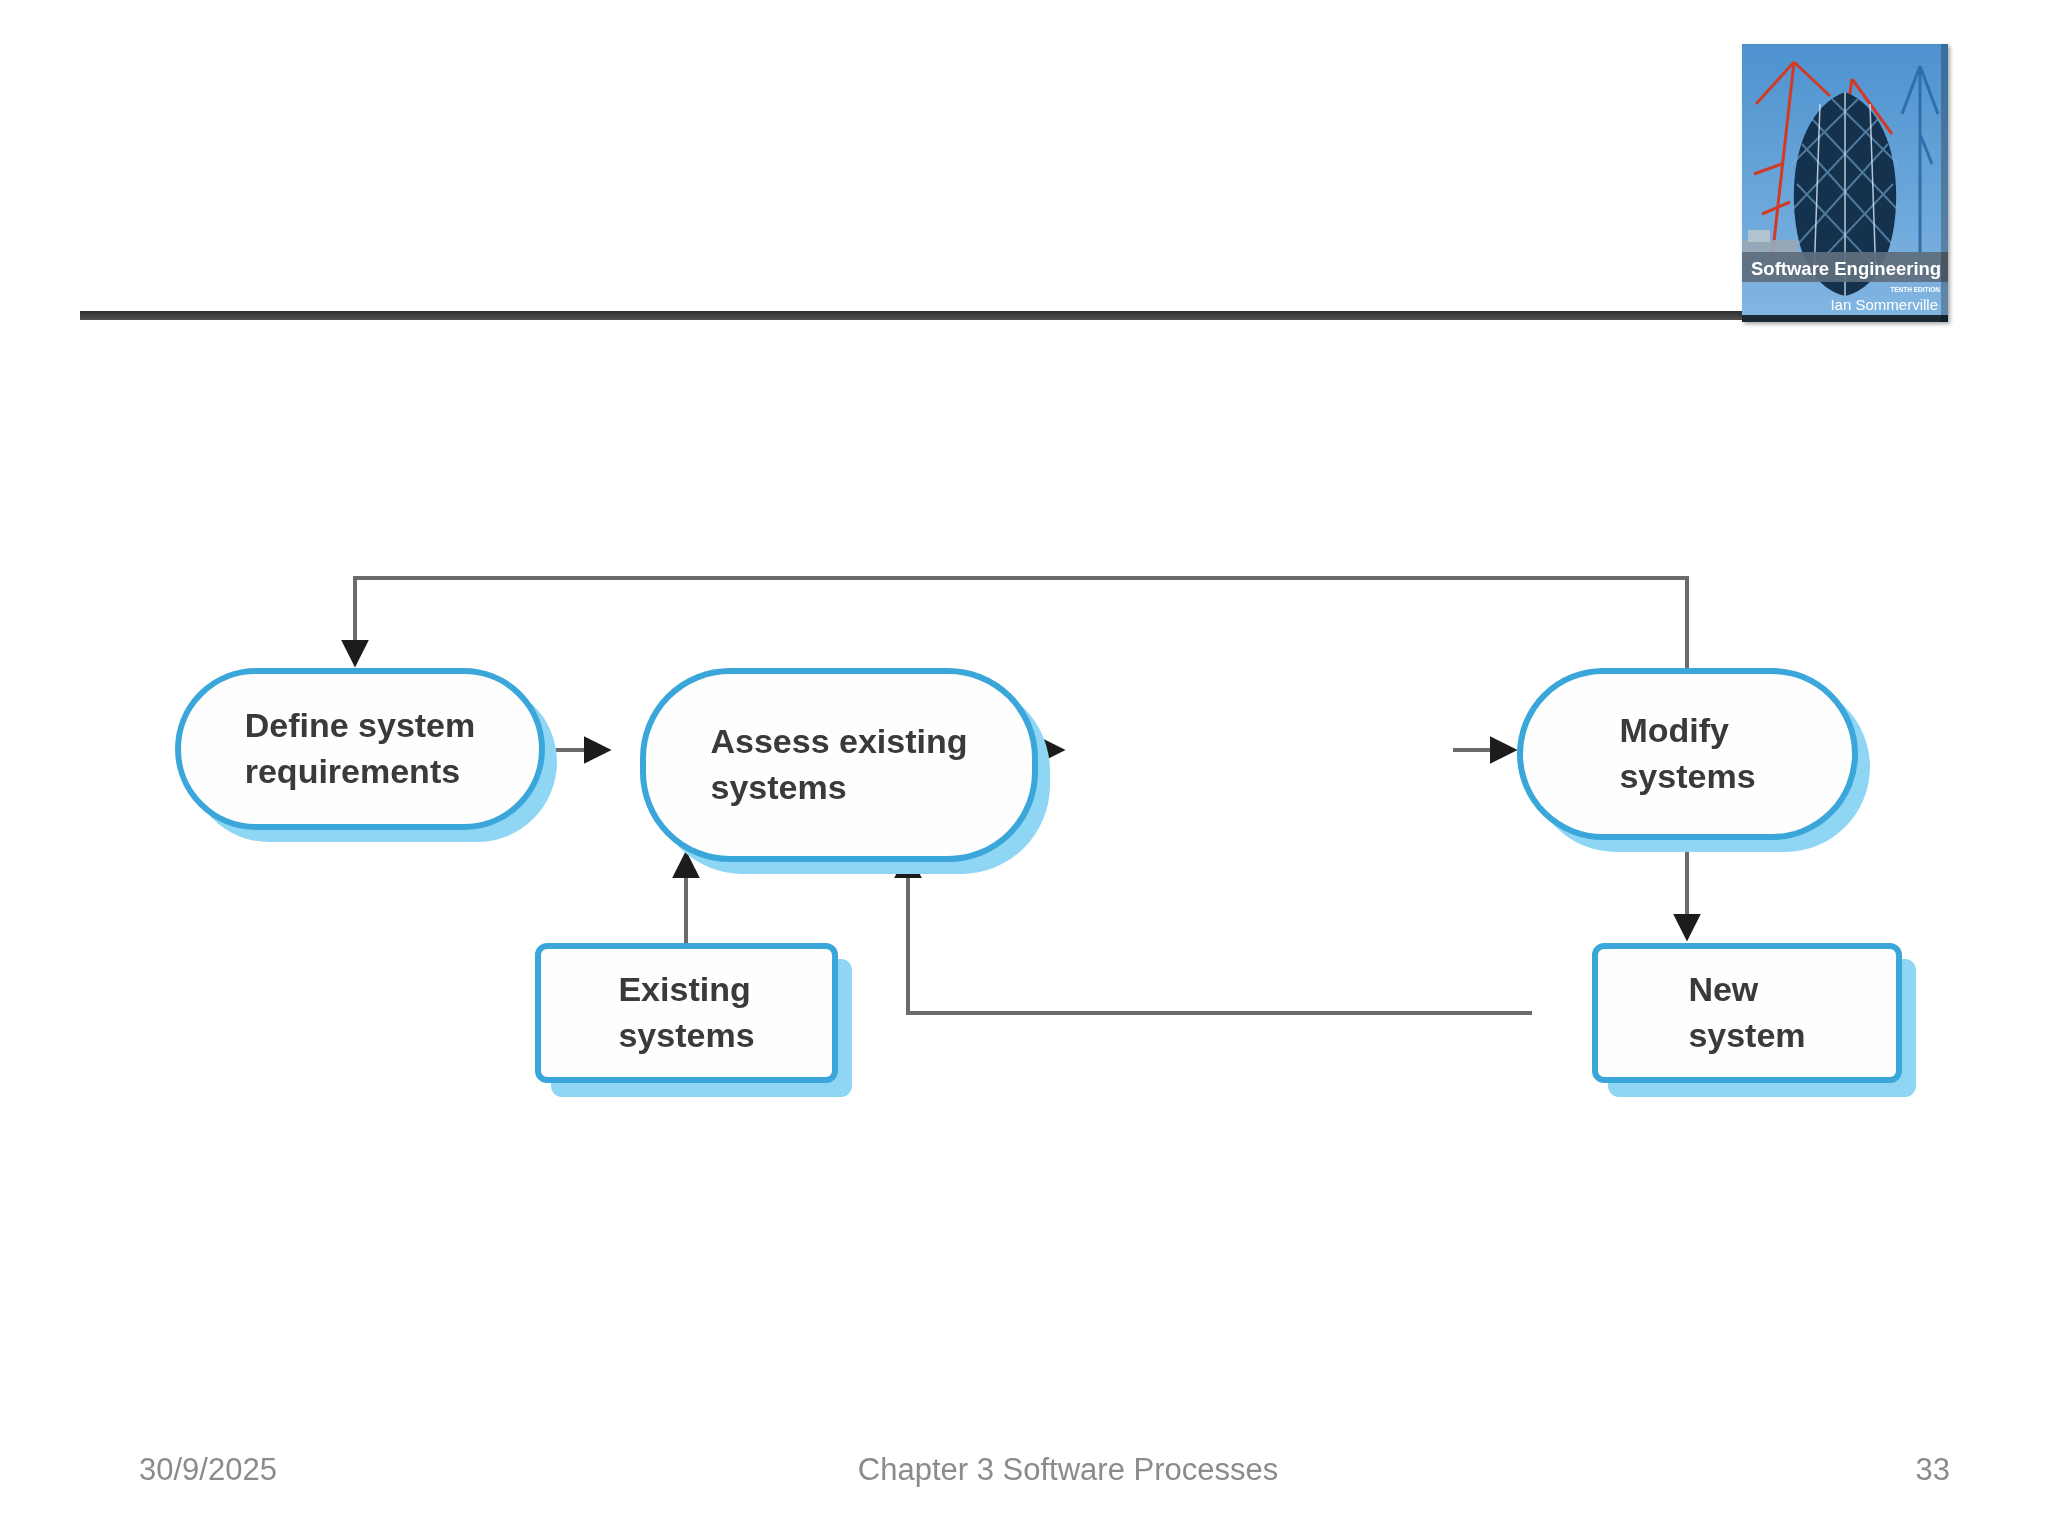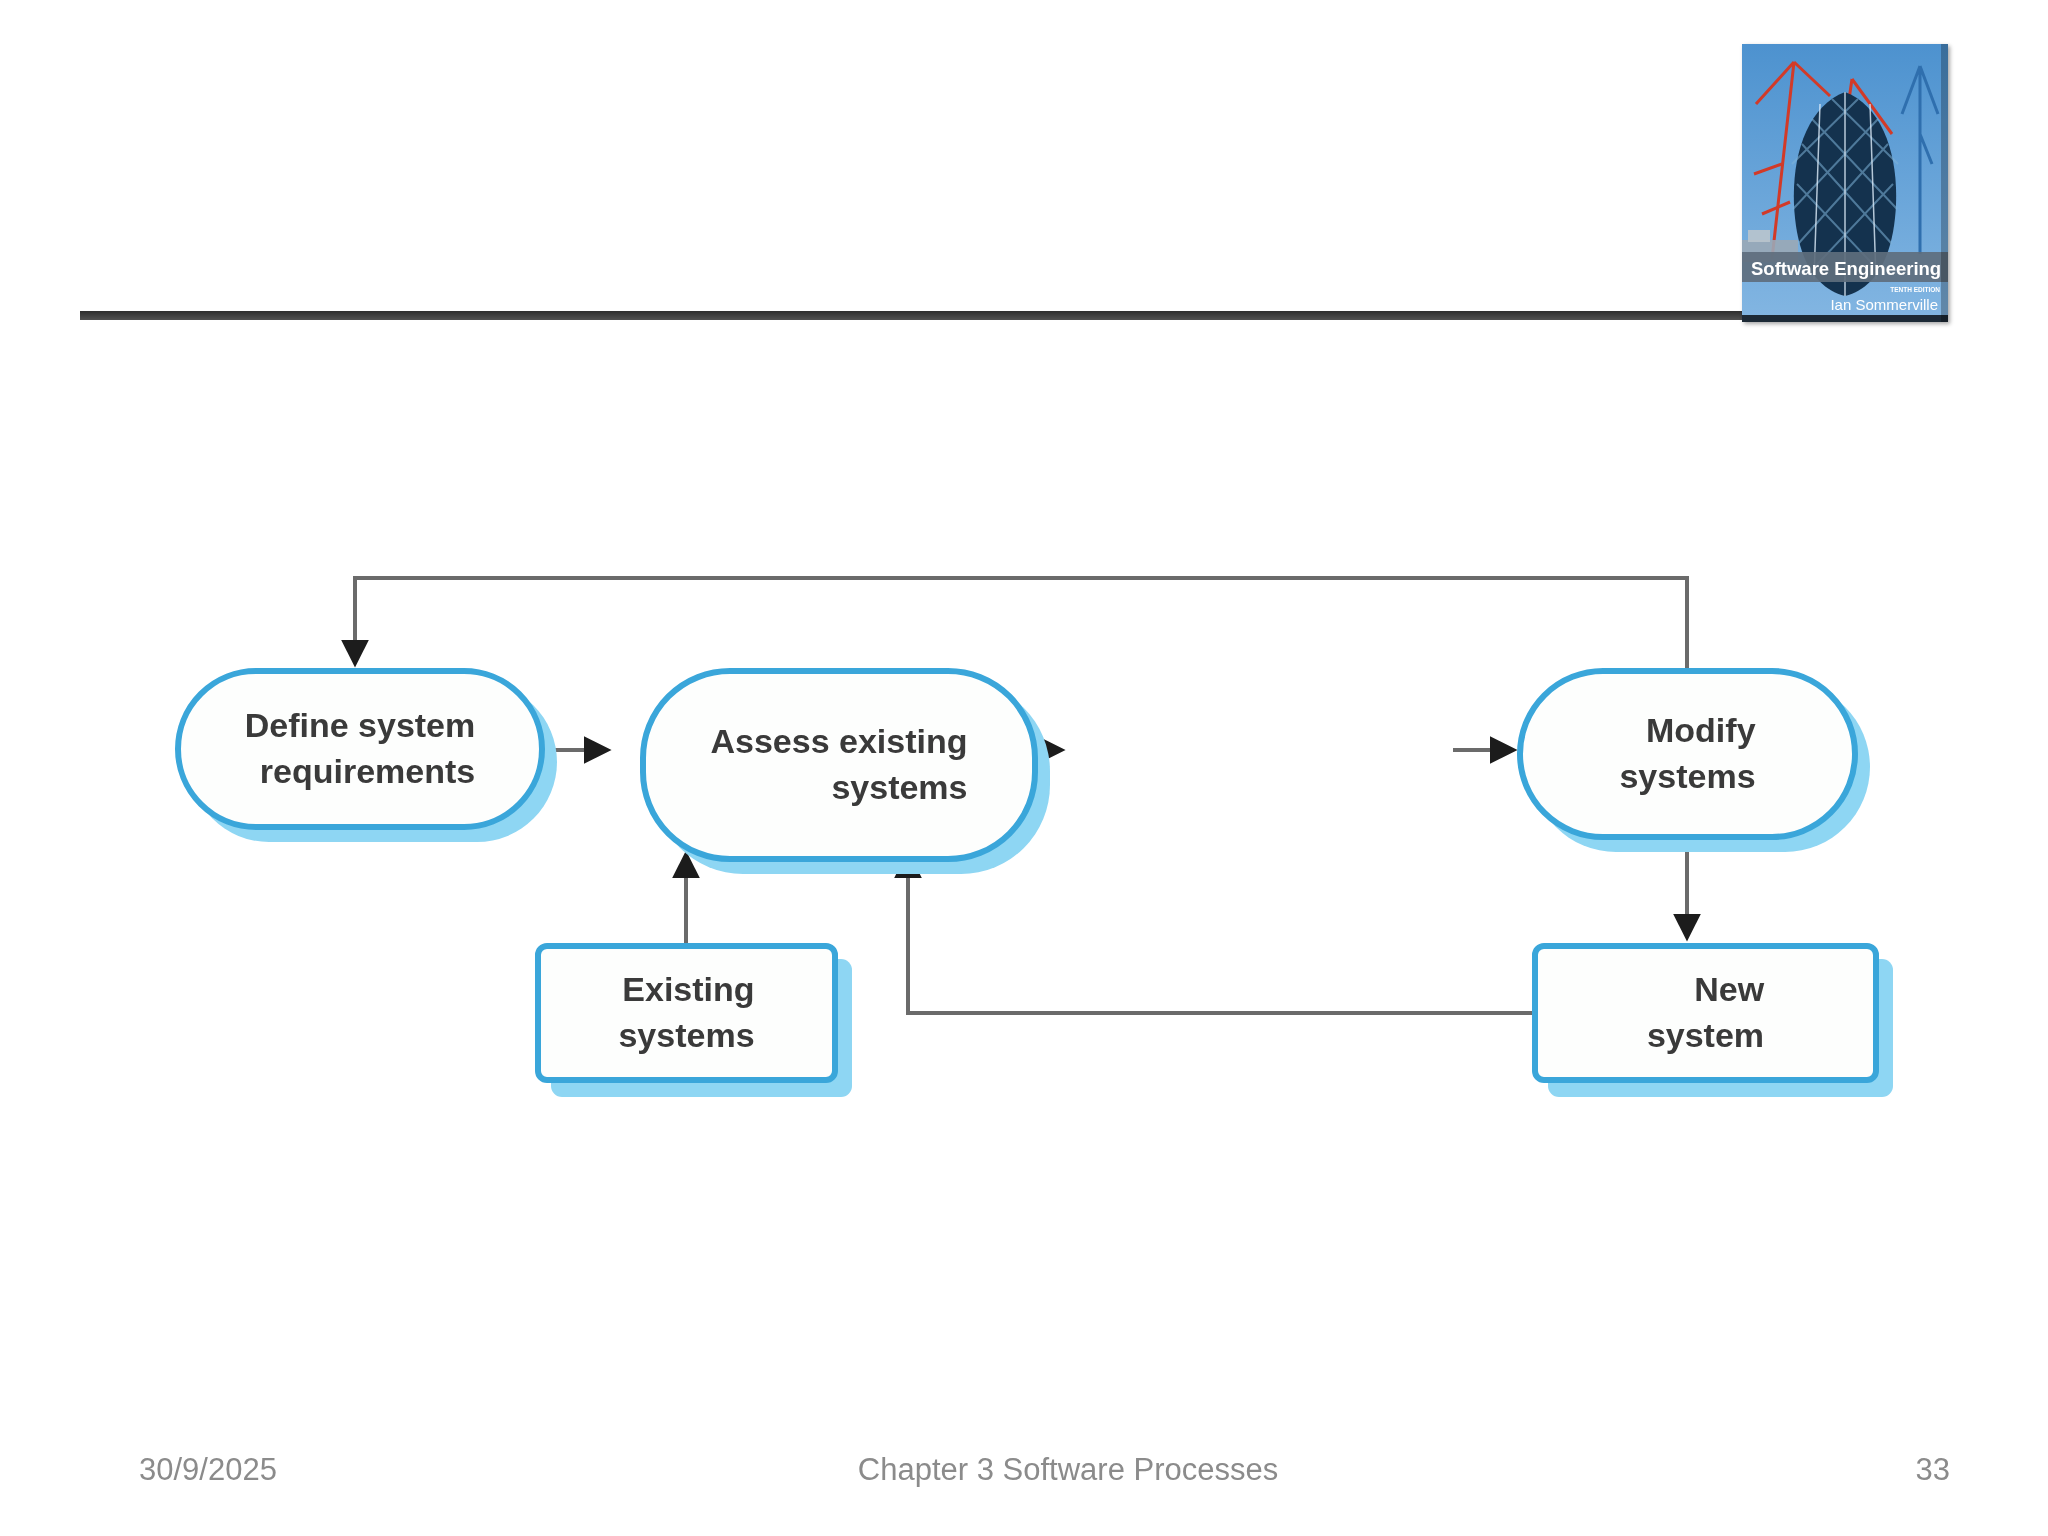--- a/index.html
+++ b/index.html
@@ -12,33 +12,33 @@
   .title-rule{position:absolute;left:80px;top:311px;width:1868px;height:9px;
               background:linear-gradient(#2e2e2e,#525252);}
 
   
   .book-cover{position:absolute;left:1742px;top:44px;width:206px;height:278px;z-index:4;
               box-shadow:2px 2px 4px rgba(0,0,0,.35);}
 
   
   .connector-layer{position:absolute;left:0;top:0;z-index:1;}
   .stadium,.rectbox{position:absolute;box-sizing:border-box;display:flex;align-items:center;
-              justify-content:center;text-align:right;background:#fdfefd;
+              justify-content:center;text-align:left;background:#fdfefd;
               border:6px solid #3aa6da;z-index:2;}
   .stadium{border-radius:90px;box-shadow:13px 13px 0 -1px #8ed6f3;}
   .rectbox{border-radius:12px;box-shadow:15px 15px 0 -1px #8ed6f3;}
   .node-label{font-size:34px;font-weight:600;color:#3a3a3a;line-height:1.35;}
   .node-label span{display:block;}
 
   #n-define {left:175px; top:668px; width:370px; height:162px;}
   #n-assess {left:640px; top:668px; width:398px; height:194px;}
   #n-propose{left:1065px;top:668px; width:388px; height:162px;}
   #n-modify {left:1517px;top:668px; width:341px; height:172px;}
   #b-existing{left:535px; top:943px; width:303px; height:140px;}
-  #b-new     {left:1532px;top:943px; width:347px; height:140px;}
+  #b-new     {left:1592px;top:943px; width:310px; height:140px;}
 
   
   .footer-text{position:absolute;top:1452px;font-size:31px;color:#8b8b8b;margin-left:44px;}
   .footer-date{left:95px;}
   .footer-center{left:0;width:2048px;text-align:center;}
   .footer-page{right:98px;}
 </style>
 </head>
 <body>
 

